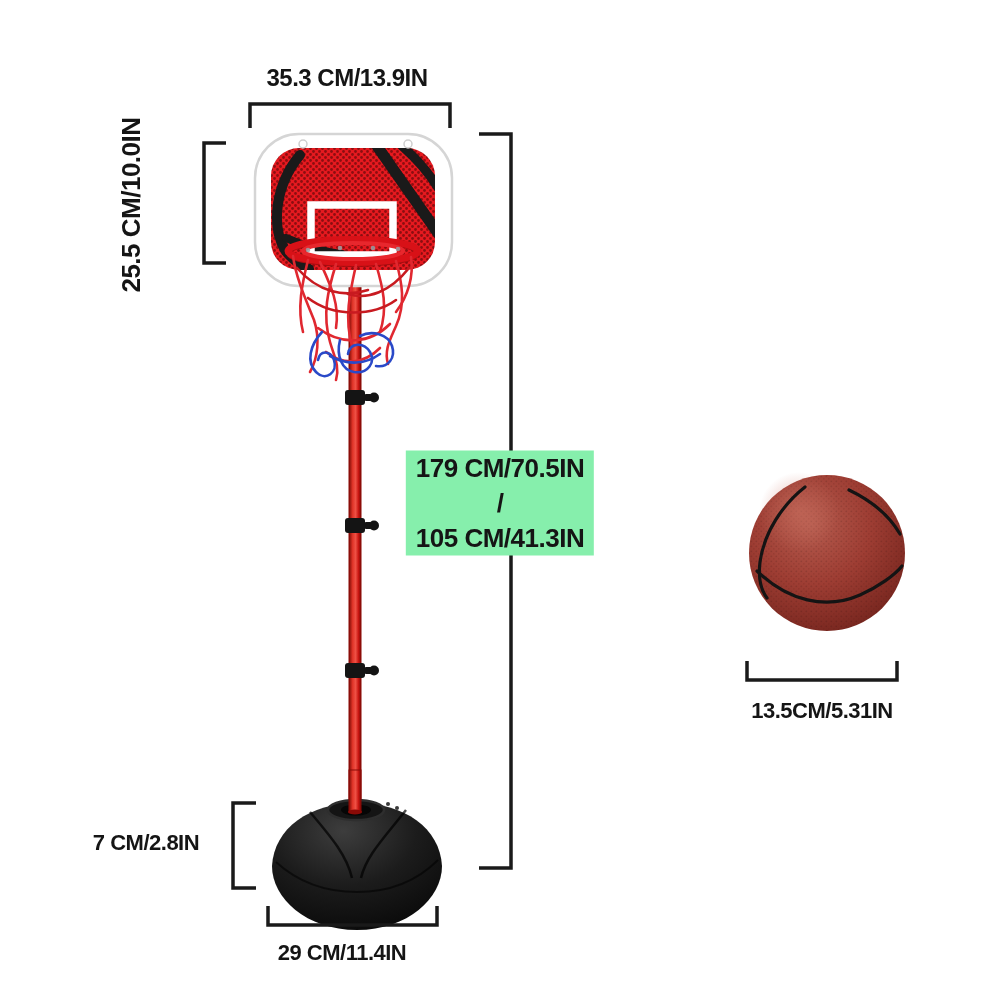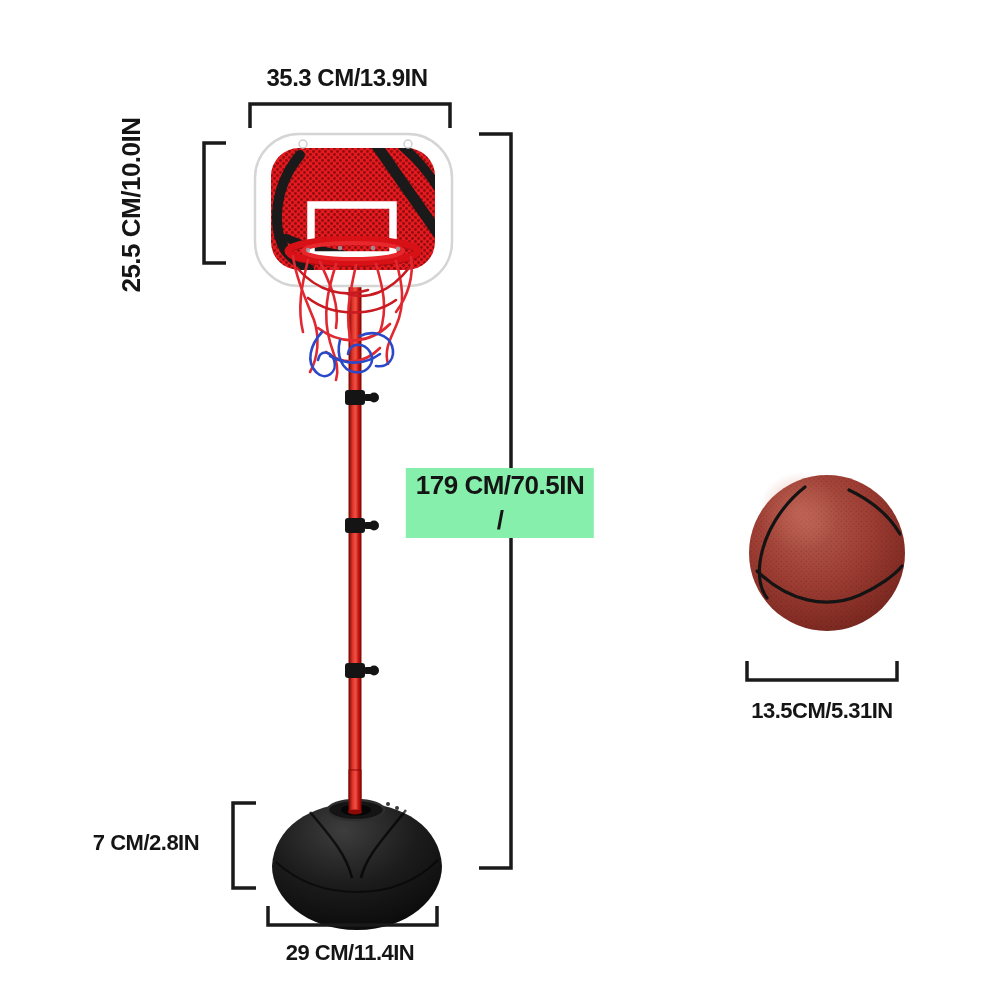--- a/index.html
+++ b/index.html
@@ -189,21 +189,22 @@
     </g>
   </svg>
 
   <div class="dim-label" style="left:347px;top:78px;font-size:24px;">35.3 CM/13.9IN</div>
 
   <div class="dim-label rot" style="left:131px;top:205px;">25.5 CM/10.0IN</div>
 
   <div class="dim-label stand-height" style="left:500px;top:503px;">
     <span class="sep">179 CM/70.5IN</span>
     <span class="sep">/</span>
+    <span class="sep">105 CM/41.3IN</span>
   </div>
 
   <div class="dim-label ball-size" style="left:822px;top:711px;">13.5CM/5.31IN</div>
 
   <div class="dim-label" style="left:146px;top:843px;">7 CM/2.8IN</div>
 
-  <div class="dim-label" style="left:350px;top:953px;">29 CM/11.4IN</div>
+  <div class="dim-label" style="left:342px;top:953px;">29 CM/11.4IN</div>
 
 </div>
 
 </body></html>

